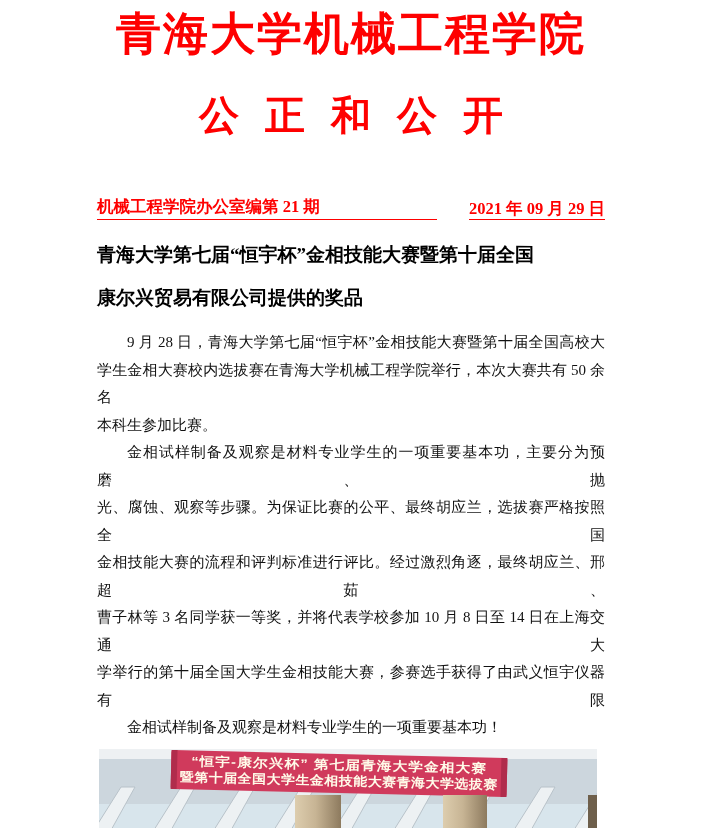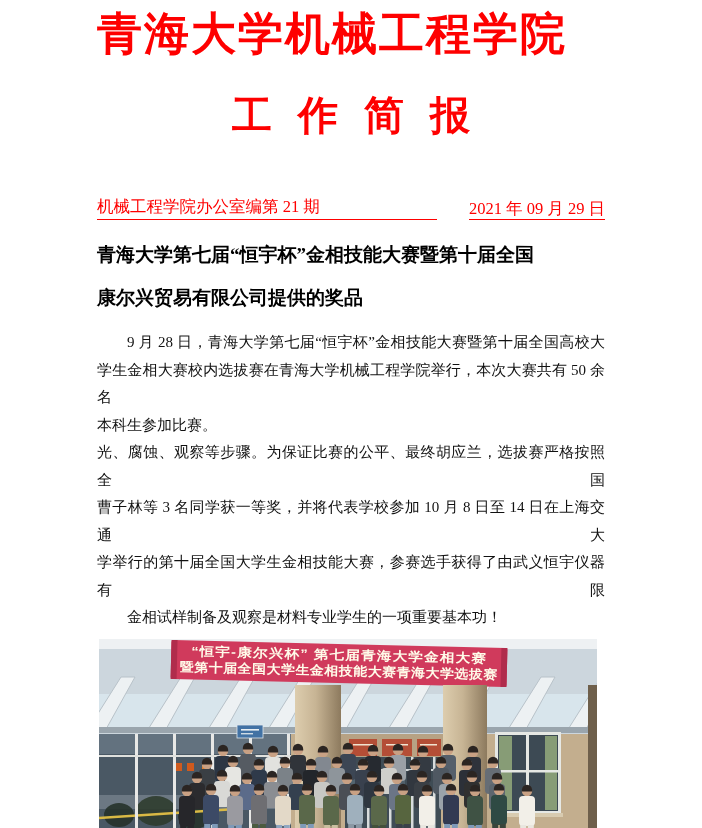--- a/index.html
+++ b/index.html
@@ -7,21 +7,21 @@
     position:relative;
     width:702px;height:828px;
     background:#ffffff;
     font-family:"Liberation Serif","DejaVu Serif",serif;
     overflow:hidden;
   }
   .content{margin-left:97px;width:508px;}
 
   .org-title{
     padding-top:7px;
-    text-align:left;
+    text-align:center;
     color:#fe0000;
     font-size:45px;
     font-weight:bold;
     letter-spacing:2px;
     line-height:54px;
   }
   .bulletin-title{
     margin-top:32px;
     text-align:center;
     color:#fe0000;
@@ -30,21 +30,21 @@
     letter-spacing:26px;
     text-indent:26px;
     line-height:46px;
   }
   .info-row{
     margin-top:58px;
     display:flex;
     align-items:flex-end;
     color:#fe0000;
     font-size:16.5px;
-    font-weight:normal;
+    font-weight:bold;
     line-height:20px;
   }
   .info-left{
     display:inline-block;
     width:340px;
     border-bottom:1.5px solid #fe0000;
     padding-bottom:2px;
   }
   .info-right{
     margin-left:auto;
@@ -77,40 +77,42 @@
   }
   svg text{font-family:"Liberation Sans","DejaVu Sans",sans-serif;}
 </style>
 </head>
 <body>
 
 <div class="page">
   <div class="content">
 
     <div class="org-title">青海大学机械工程学院</div>
-    <div class="bulletin-title">工作简报</div>
+    <div class="bulletin-title">公正和公开</div>
 
     <div class="info-row">
       <span class="info-left">机械工程学院办公室编第 21 期</span>
       <span class="info-right">2021 年 09 月 29 日</span>
     </div>
 
     <div class="headline">
       <div>青海大学第七届“恒宇杯”金相技能大赛暨第十届全国</div>
       <div>康尔兴贸易有限公司提供的奖品</div>
     </div>
 
     <div class="body-text">
       <div>
         <div class="bline ind">9 月 28 日，青海大学第七届“恒宇杯”金相技能大赛暨第十届全国高校大</div>
         <div class="bline">学生金相大赛校内选拔赛在青海大学机械工程学院举行，本次大赛共有 50 余名</div>
         <div class="bline end">本科生参加比赛。</div>
       </div>
       <div>
+        <div class="bline ind">金相试样制备及观察是材料专业学生的一项重要基本功，主要分为预磨、抛</div>
         <div class="bline">光、腐蚀、观察等步骤。为保证比赛的公平、最终胡应兰，选拔赛严格按照全国</div>
+        <div class="bline">金相技能大赛的流程和评判标准进行评比。经过激烈角逐，最终胡应兰、邢超茹、</div>
         <div class="bline">曹子林等 3 名同学获一等奖，并将代表学校参加 10 月 8 日至 14 日在上海交通大</div>
         <div class="bline">学举行的第十届全国大学生金相技能大赛，参赛选手获得了由武义恒宇仪器有限</div>
       </div>
       <div>
         <div class="bline end ind">金相试样制备及观察是材料专业学生的一项重要基本功！</div>
       </div>
     </div>
 
     <div class="photo-wrap">
       <svg viewBox="0 0 498 226" width="498" height="226">

